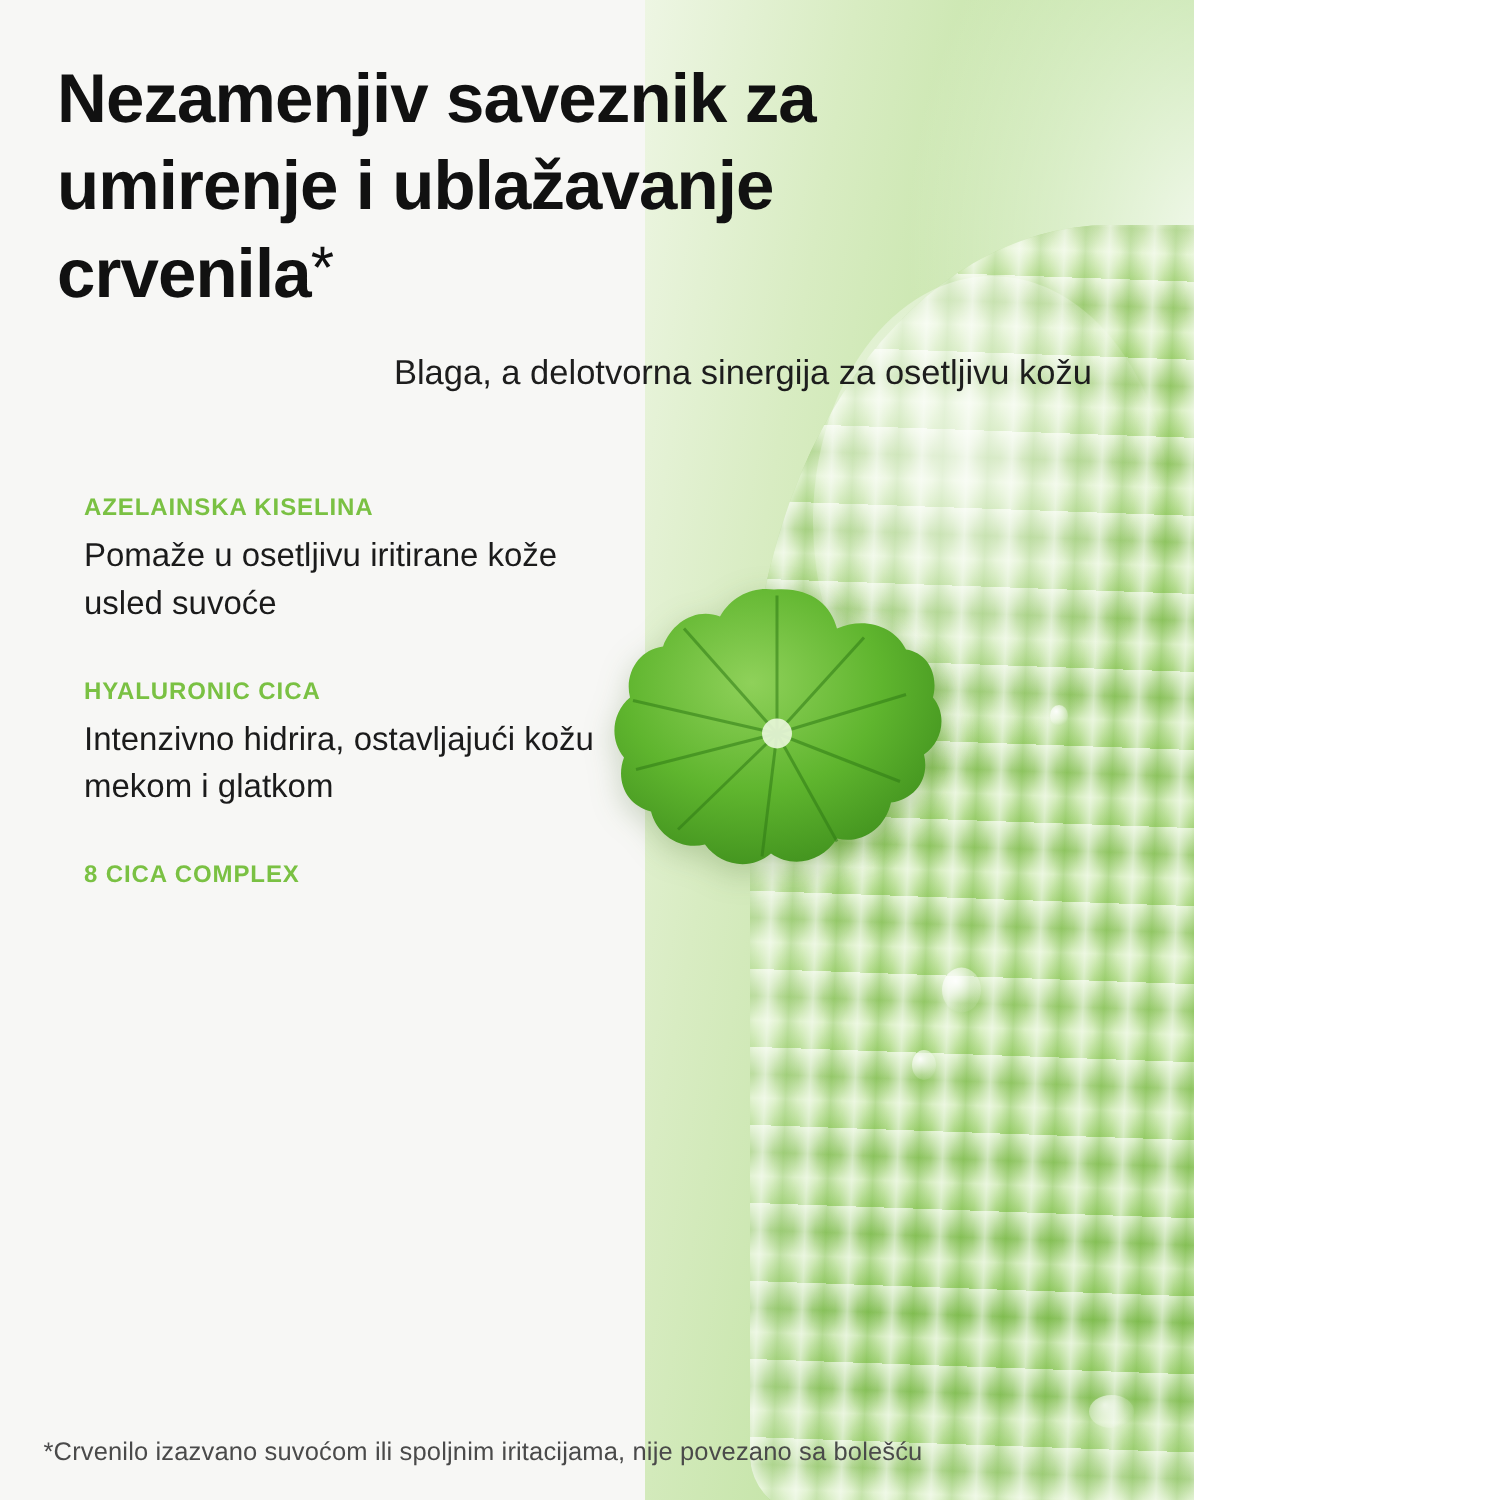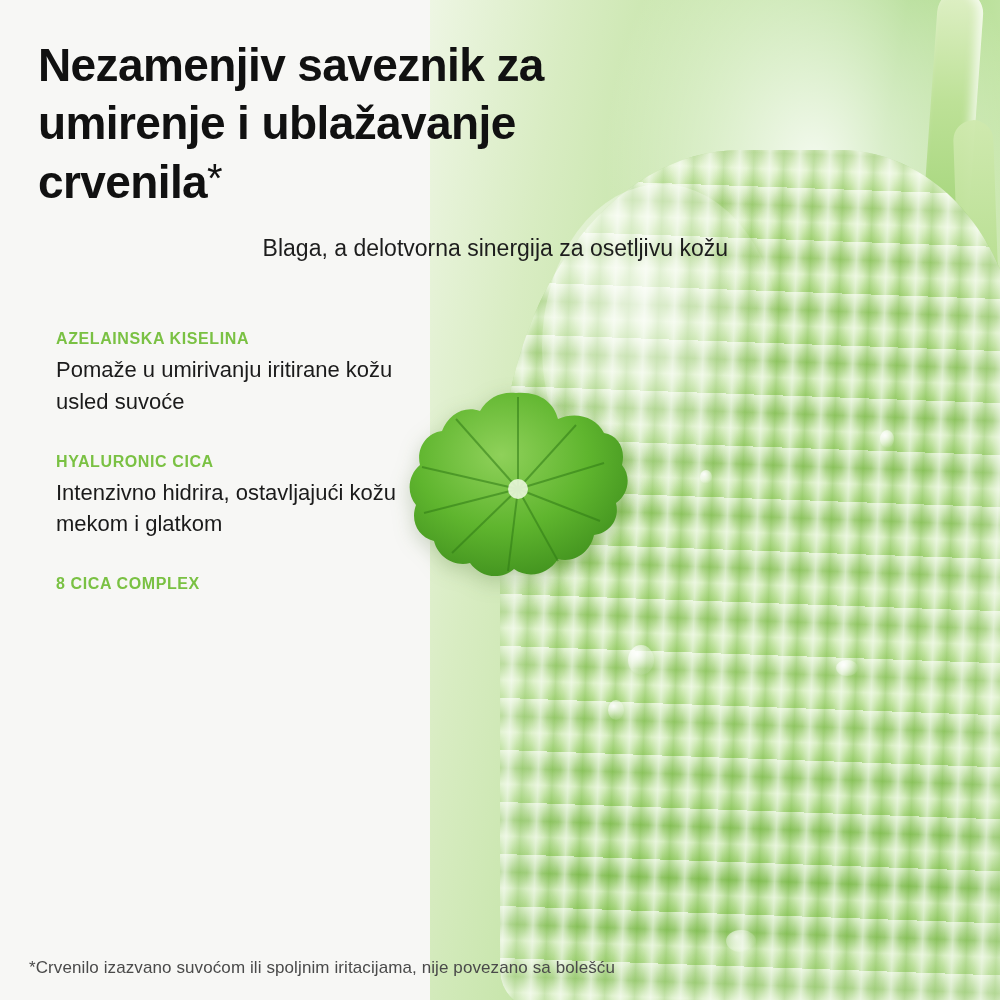--- a/index.html
+++ b/index.html
@@ -3,21 +3,21 @@
 <meta charset="utf-8">
 <style>
   * { box-sizing: border-box; margin: 0; padding: 0; }
   html, body {
     width: 1000px; height: 1000px;
     overflow: hidden;
     font-family: "Liberation Sans", sans-serif;
   }
   #stage {
     position: relative;
-    width: 1000px; height: 1000px;
+    width: 796px; height: 1000px;
     background: #f7f7f5;
     overflow: hidden;
   }
 
   
   .bg-art {
     position: absolute;
     inset: 0;
     overflow: hidden;
   }
@@ -221,21 +221,21 @@
       <span>umirenje i ublažavanje</span><br>
       <span>crvenila</span><span class="star">*</span>
     </h1>
 
     <p class="subhead">Blaga, a delotvorna sinergija za osetljivu kožu</p>
 
     <div class="benefits">
 
       <div class="benefit">
         <div class="benefit-title">AZELAINSKA KISELINA</div>
-        <div class="benefit-desc">Pomaže u umirivanju iritirane kožu usled suvoće</div>
+        <div class="benefit-desc">Pomaže u osetljivu iritirane kože usled suvoće</div>
       </div>
 
       <div class="benefit">
         <div class="benefit-title">HYALURONIC CICA</div>
         <div class="benefit-desc">Intenzivno hidrira, ostavljajući kožu mekom i glatkom</div>
       </div>
 
       <div class="benefit wide">
         <div class="benefit-title">8 CICA COMPLEX</div>
       </div>

